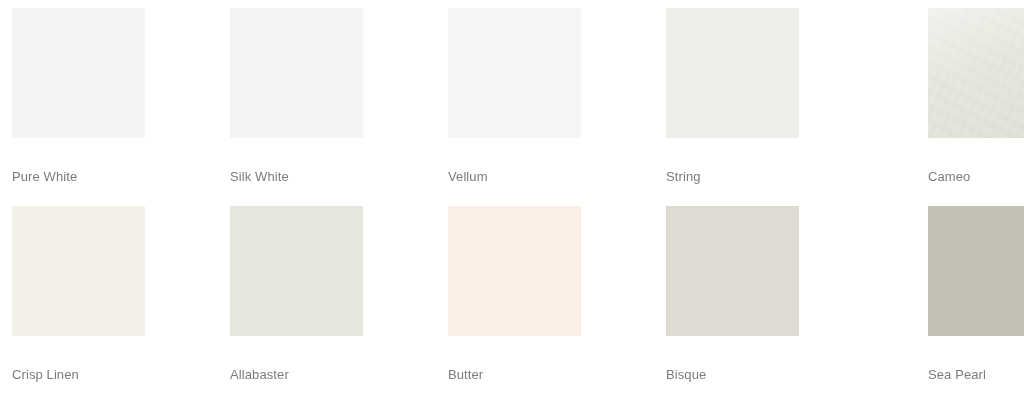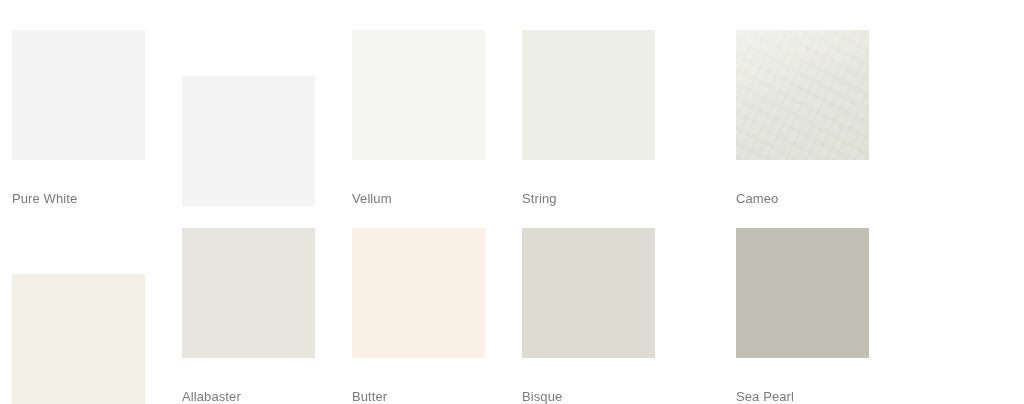--- a/index.html
+++ b/index.html
@@ -20,22 +20,23 @@
     height: 404px;
     box-sizing: border-box;
     padding: 8px 12px 0 12px;
     display: flex;
     flex-direction: column;
   }
 
   .swatch-row {
     display: flex;
     flex-direction: row;
-    align-items: flex-end;
+    align-items: flex-start;
     height: 202px;
+    gap: 48px;
   }
 
   .swatch-cell {
     width: 133px;
     margin-right: 37px;
     display: flex;
     flex-direction: column;
   }
   .swatch-cell:last-child {
     margin-right: 0;
@@ -62,38 +63,40 @@
 
 <div class="palette">
 
   <div class="swatch-row">
     <div class="swatch-cell">
       <div class="swatch-chip" style="background: rgb(244, 244, 244);"></div>
       <div class="swatch-label">Pure White</div>
     </div>
     <div class="swatch-cell">
       <div class="swatch-chip" style="background: rgb(244, 244, 244);"></div>
+      <div class="swatch-label">Silk White</div>
     </div>
     <div class="swatch-cell">
       <div class="swatch-chip" style="background: rgb(245, 245, 244);"></div>
       <div class="swatch-label">Vellum</div>
     </div>
     <div class="swatch-cell">
       <div class="swatch-chip" style="background: rgb(238, 238, 232);"></div>
       <div class="swatch-label">String</div>
     </div>
     <div class="swatch-cell">
       <div class="swatch-chip" style="background: linear-gradient(160deg, rgba(255, 255, 255, 0.55) 0%, rgba(255, 255, 255, 0.1) 45%, rgba(0, 0, 0, 0.016) 100%), repeating-linear-gradient(115deg, rgba(0, 0, 0, 0.01) 0px, rgba(0, 0, 0, 0.01) 3px, rgba(255, 255, 255, 0.016) 3px, rgba(255, 255, 255, 0.016) 9px), repeating-linear-gradient(28deg, rgba(0, 0, 0, 0.01) 0px, rgba(0, 0, 0, 0.01) 5px, rgba(255, 255, 255, 0.016) 5px, rgba(255, 255, 255, 0.016) 13px) rgb(228, 229, 218);"></div>
       <div class="swatch-label">Cameo</div>
     </div>
   </div>
 
   <div class="swatch-row">
     <div class="swatch-cell">
       <div class="swatch-chip" style="background: rgb(243, 240, 232);"></div>
+      <div class="swatch-label">Crisp Linen</div>
     </div>
     <div class="swatch-cell">
       <div class="swatch-chip" style="background: rgb(230, 229, 222);"></div>
       <div class="swatch-label">Allabaster</div>
     </div>
     <div class="swatch-cell">
       <div class="swatch-chip" style="background: rgb(250, 240, 230);"></div>
       <div class="swatch-label">Butter</div>
     </div>
     <div class="swatch-cell">

